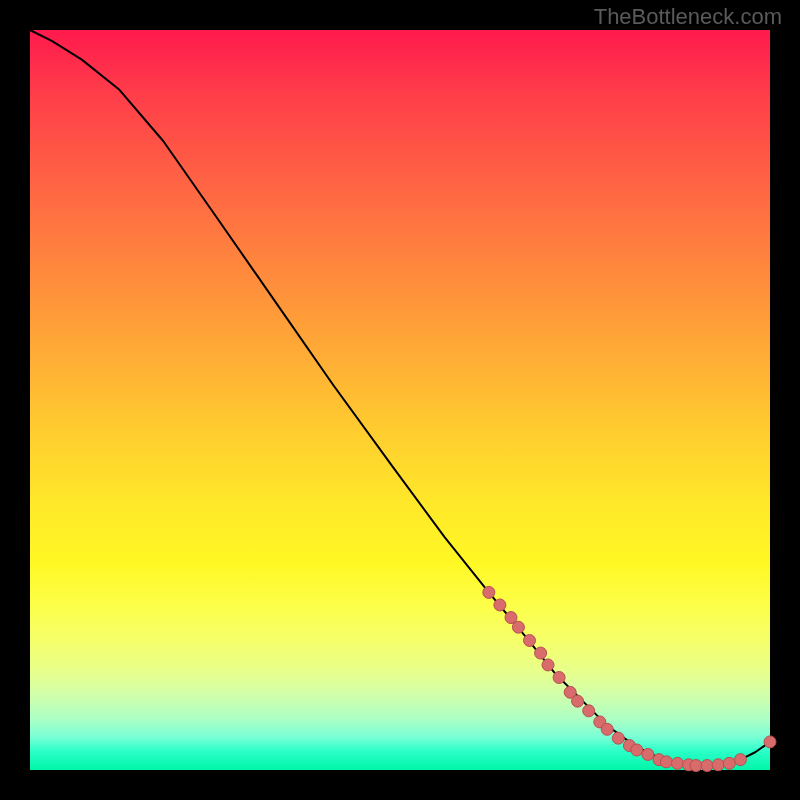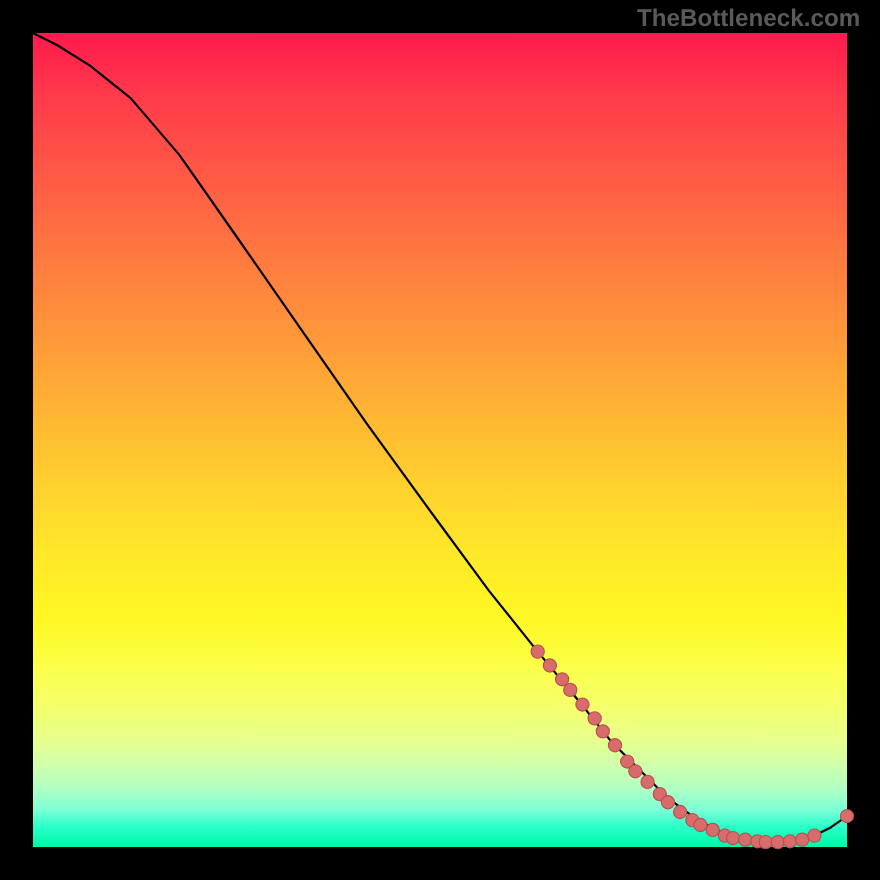--- a/index.html
+++ b/index.html
@@ -10,21 +10,21 @@
     position: relative;
     overflow: hidden;
     font-family: Arial, sans-serif;
   }
   .watermark {
     position: absolute;
     top: 4px;
     right: 18px;
     color: #5a5a5a;
     font-size: 22px;
-    font-weight: 700;
+    font-weight: 400;
     z-index: 10;
   }
   .plot-area {
     position: absolute;
     left: 30px;
     top: 30px;
     width: 740px;
     height: 740px;
     background: linear-gradient(to bottom,
       #ff1a4d 0%,

